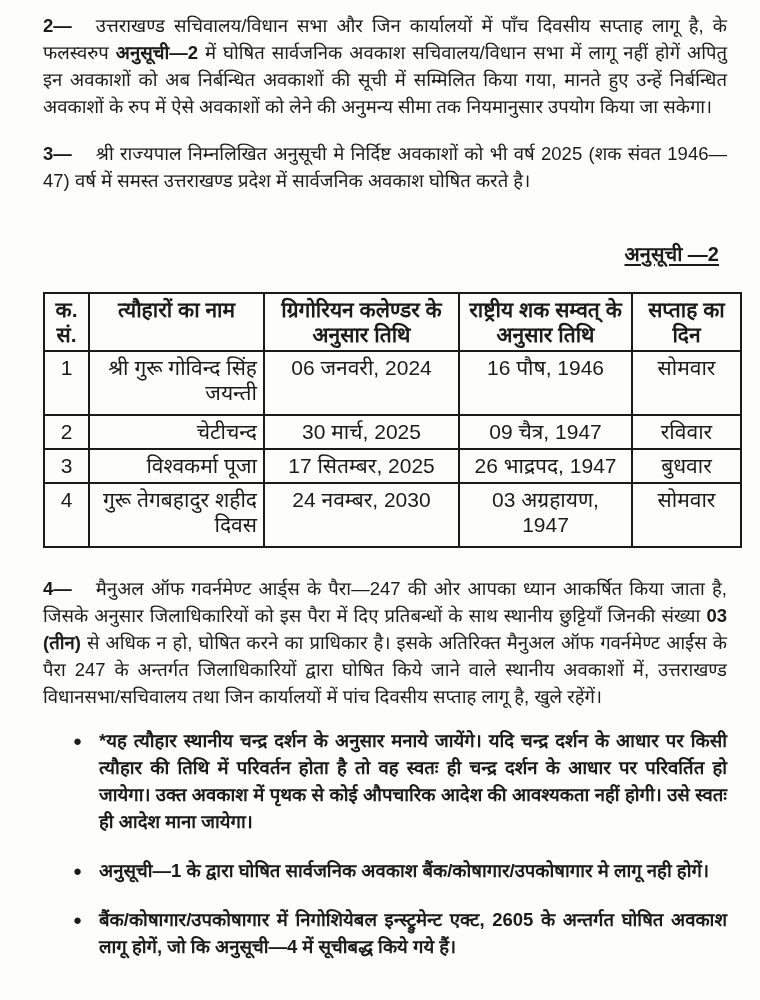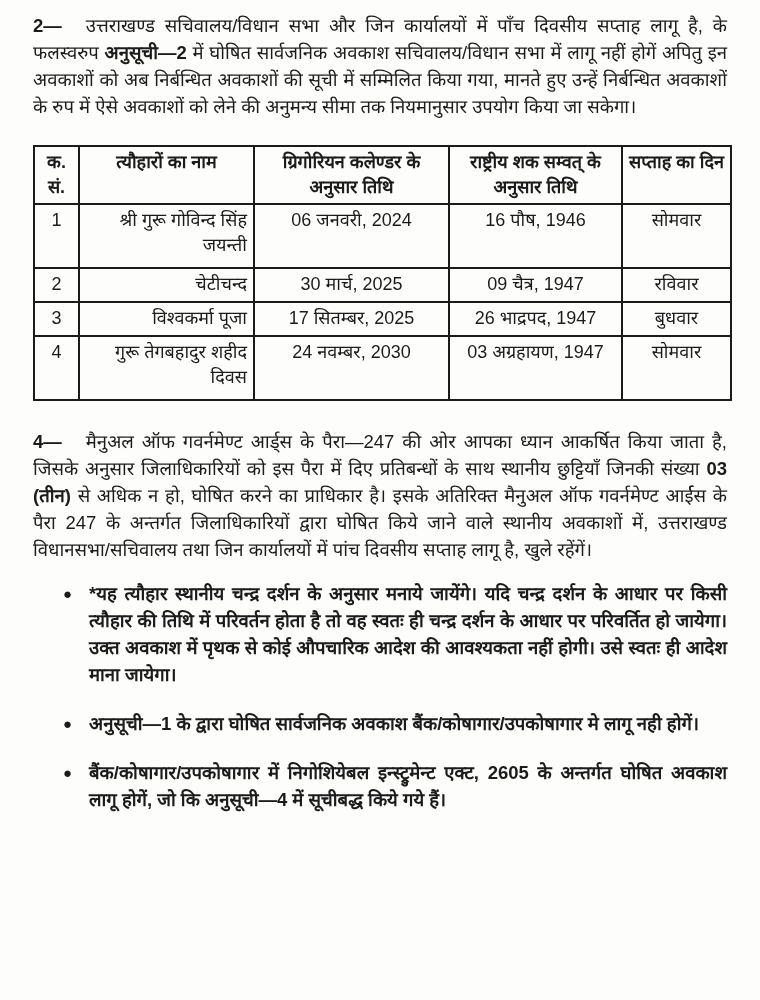--- a/index.html
+++ b/index.html
@@ -5,21 +5,21 @@
   html, body { margin: 0; padding: 0; background: #e8e8e8; }
   .page {
     position: relative;
     width: 760px;
     height: 1000px;
     margin: 0 auto;
     background: #fdfdfc;
     color: #1b1b1b;
     font-family: "Liberation Sans", "DejaVu Sans", sans-serif;
     box-sizing: border-box;
-    padding: 12px 33px 0 33px;
+    padding: 12px 33px 0 43px;
     overflow: hidden;
   }
   .para {
     margin: 0;
     font-size: 18.5px;
     line-height: 27px;
     text-align: justify;
   }
   .marker { font-weight: bold; }
   .gap { display: inline-block; width: 24px; }
@@ -32,21 +32,21 @@
     text-align: right;
     padding-right: 8px;
     font-size: 20px;
     font-weight: bold;
   }
   .schedule-heading span { text-decoration: underline; text-underline-offset: 3px; }
   table.holiday-table {
     margin-top: 25px;
     width: 697px;
     border-collapse: collapse;
-    font-size: 18px;
+    font-size: 21px;
     line-height: 25px;
     table-layout: fixed;
   }
   table.holiday-table th, table.holiday-table td {
     border: 2px solid #1b1b1b;
     padding: 3px 6px;
     vertical-align: top;
   }
   table.holiday-table th { font-weight: bold; text-align: center; }
   col.c-sn { width: 45px; }
@@ -79,21 +79,23 @@
   }
   ul.bullets .bullet-text { flex: 1; }
 </style>
 </head>
 <body>
 
 <div class="page">
 
   <p class="para p2"><span class="marker">2—</span><span class="gap"></span><span>उत्तराखण्ड सचिवालय/विधान सभा और जिन कार्यालयों में पाँच दिवसीय सप्ताह लागू है, के फलस्वरुप </span><span class="inline-bold">अनुसूची—2</span><span> में घोषित सार्वजनिक अवकाश सचिवालय/विधान सभा में लागू नहीं होगें अपितु इन अवकाशों को अब निर्बन्धित अवकाशों की सूची में सम्मिलित किया गया, मानते हुए उन्हें निर्बन्धित अवकाशों के रुप में ऐसे अवकाशों को लेने की अनुमन्य सीमा तक नियमानुसार उपयोग किया जा सकेगा।</span></p>
 
+  <p class="para p3"><span class="marker">3—</span><span class="gap"></span><span>श्री राज्यपाल निम्नलिखित अनुसूची मे निर्दिष्ट अवकाशों को भी वर्ष 2025 (शक संवत 1946—47) वर्ष में समस्त उत्तराखण्ड प्रदेश में सार्वजनिक अवकाश घोषित करते है।</span></p>
 
+  <div class="schedule-heading"><span>अनुसूची —2</span></div>
 
   <table class="holiday-table">
     <colgroup>
       <col class="c-sn">
         <col class="c-name">
         <col class="c-greg">
         <col class="c-saka">
         <col class="c-day">
     </colgroup>
     <thead>

